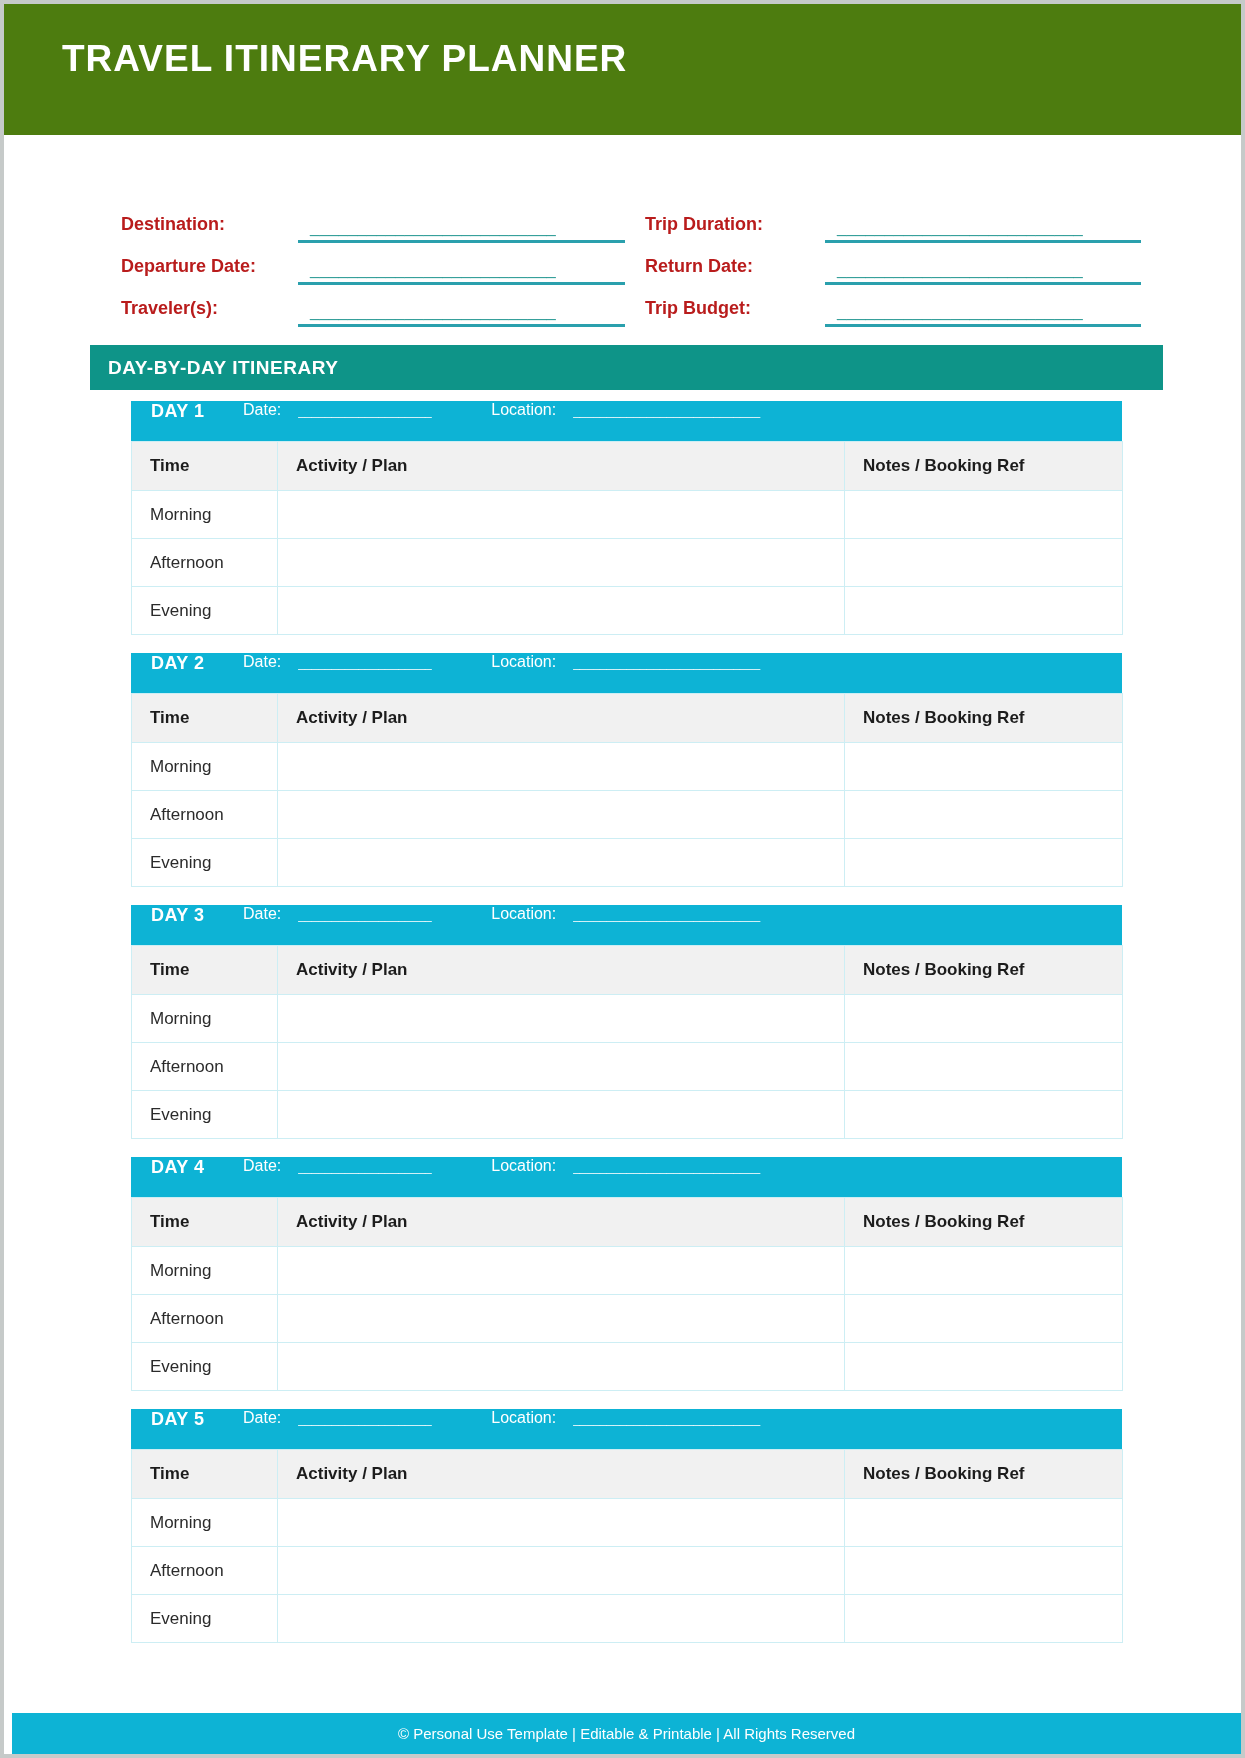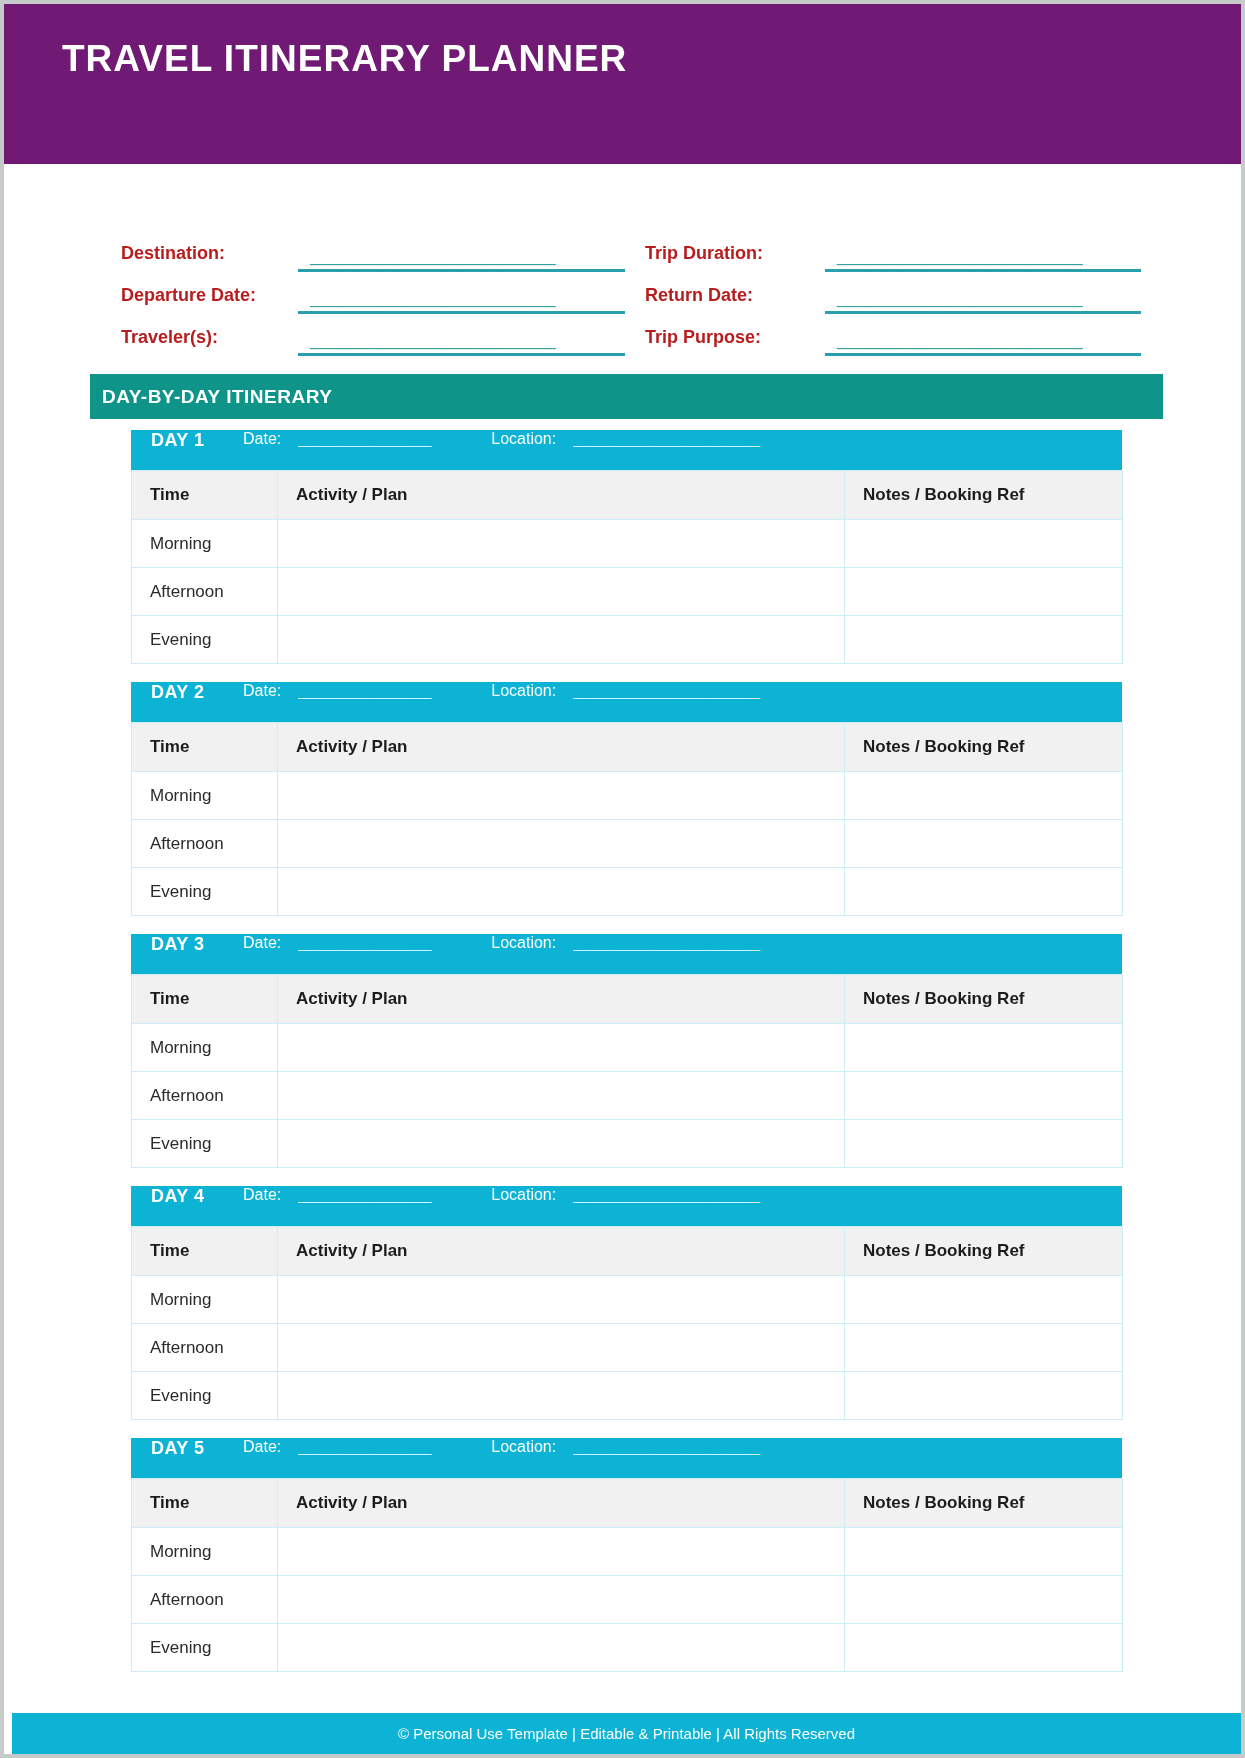--- a/index.html
+++ b/index.html
@@ -11,22 +11,22 @@
     width: 1245px;
     height: 1758px;
     background: #ffffff;
     border: 4px solid #c6cac9;
     overflow: hidden;
     margin: 0 auto;
   }
 
   
   .page-header {
-    height: 160px;
-    background: #701a75;
+    height: 131px;
+    background: #4d7c0f;
     padding: 36px 4px 0 58px;
   }
   .page-title {
     color: #ffffff;
     font-size: 37px;
     font-weight: bold;
     letter-spacing: 1px;
     line-height: 1;
   }
   .page-subtitle {
@@ -78,21 +78,21 @@
   .section-bar {
     margin: 18px 0 11px 86px;
     width: 1073px;
     height: 45px;
     background: #0e9488;
     color: #ffffff;
     font-size: 19px;
     font-weight: bold;
     letter-spacing: 0.5px;
     line-height: 45px;
-    padding-left: 12px;
+    padding-left: 18px;
   }
 
   
   .day-block {
     margin: 0 0 18px 127px;
     width: 991px;
   }
   .day-bar {
     height: 40px;
     background: #0db3d5;
@@ -193,21 +193,21 @@
       <div class="fblank right">
           <span class="uline">__________________________</span>
         </div>
     </div>
     <div class="form-row">
       <div class="flabel">Traveler(s):</div>
       <div class="fblank">
           <span class="uline">__________________________</span>
         </div>
       <div class="fgap"></div>
-      <div class="flabel right">Trip Purpose:</div>
+      <div class="flabel right">Trip Budget:</div>
       <div class="fblank right">
           <span class="uline">__________________________</span>
         </div>
     </div>
   </section>
 
   <div class="section-bar">DAY-BY-DAY ITINERARY</div>
 
   <div id="days-container">
   <div class="day-block">

